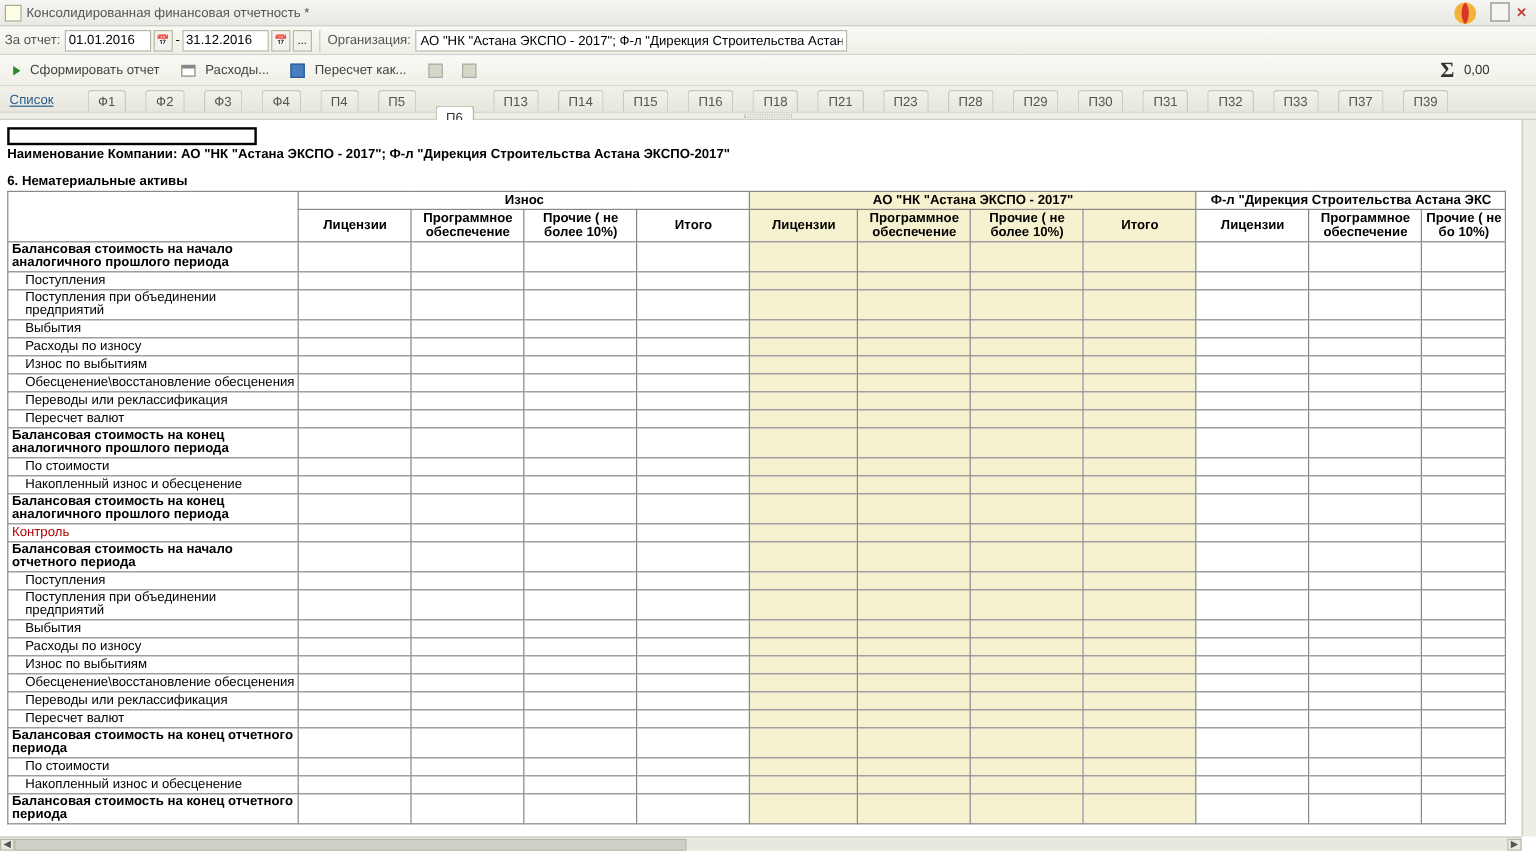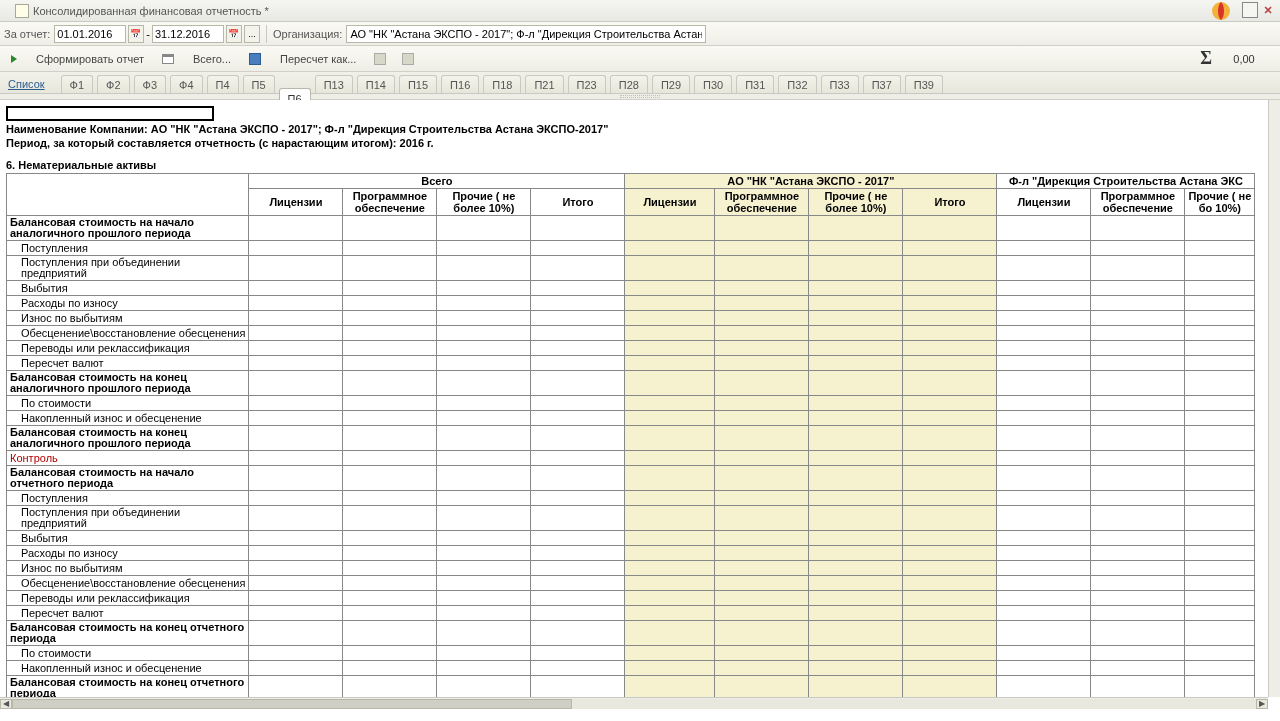--- a/index.html
+++ b/index.html
@@ -11,21 +11,21 @@
   height: 721px;
   overflow: hidden;
   position: relative;
 }
 .titlebar {
   height: 22px;
   background: linear-gradient(#f5f5f2, #e8e8e4);
   border-bottom: 1px solid #c9c9c3;
   display: flex;
   align-items: center;
-  padding: 0 15px;
+  padding: 0 4px;
   position: relative;
 }
 .titlebar .icon { width: 14px; height: 14px; margin-right: 4px; display:inline-block; border:1px solid #a8a898; background:#fefee8; }
 .titlebar .title { color:#555; font-size:11px; }
 .titlebar .close-x { position:absolute; right:4px; top:2px; width:16px; height:16px; color:#b44; font-weight:bold; display:flex; align-items:center; justify-content:center; cursor:pointer;}
 .titlebar .max-icon { position:absolute; right:22px; top:2px; width:16px; height:16px; border:1px solid #888; background:#f5f5f2; cursor:pointer;}
 .titlebar .logo { position:absolute; right:42px; top:0; width:34px; height:22px; display:flex; align-items:center; justify-content:center;}
 .titlebar .logo svg{width:20px;height:20px;}
 
 .toolbar {
@@ -48,34 +48,34 @@
 .toolbar input.org {
   height:18px; font-size:11px; border:1px solid #b8b8a8; padding:0 3px; background:#fff; flex:0 0 360px;
 }
 .toolbar2 {
   height: 26px;
   background: linear-gradient(#fafaf5, #efeee6);
   border-bottom: 1px solid #d0d0c8;
   display:flex; align-items:center; padding:0 4px; gap:2px;
 }
 .tbtn {
-  height:20px; border:1px solid transparent; background:transparent; padding:0 6px; display:inline-flex; align-items:center; gap:19px; font-size:11px; color:#444; cursor:pointer; border-radius:2px;
+  height:20px; border:1px solid transparent; background:transparent; padding:0 6px; display:inline-flex; align-items:center; gap:8px; font-size:11px; color:#444; cursor:pointer; border-radius:2px;
 }
 .tbtn .tri{width:0;height:0;border-top:4px solid transparent;border-bottom:4px solid transparent;border-left:6px solid #2a8a2a;}
 .tbtn .print{width:12px;height:10px;border:1px solid #888;border-top:3px solid #888; background:#fff;}
 .tbtn .disk{width:12px;height:12px;background:#4a7cc0;border:1px solid #2a5c90;}
 .sumbox{margin-left:auto;display:flex;align-items:center;gap:8px;padding-right:8px;}
 .sumbox .sigma{font-family:"Times New Roman",serif;font-size:18px;font-weight:bold;color:#333;}
-.sumbox .sumval{font-size:11px;color:#333;width:48px;text-align:center;}
+.sumbox .sumval{font-size:11px;color:#333;width:48px;text-align:left;}
 
 .tabbar {
   height: 22px;
   background: linear-gradient(#f1f1e9,#e7e7dd);
   border-bottom:1px solid #c9c9c3;
-  display:flex; align-items:flex-end; padding:0 4px; gap:4px;
+  display:flex; align-items:flex-end; padding:0 4px; gap:16px;
 }
 .tab {
   height:18px; padding:0 8px; font-size:11px; color:#555; display:flex; align-items:center;
   border:1px solid #c9c9c3; border-bottom:none; border-radius:3px 3px 0 0;
   background:linear-gradient(#f3f3ea,#e6e6da); cursor:pointer;
 }
 .tab.link{border:none;background:none;color:#2a5c90;text-decoration:underline;padding:0 4px;margin-right:8px;}
 .tab.active{background:#fff;color:#333;border-color:#b8b8a8;position:relative;top:16px;height:21px;}
 
 .splitter{height:6px;background:#efeee6;border-bottom:1px solid #d0d0c8;display:flex;align-items:center;justify-content:center;}
@@ -155,21 +155,21 @@
 </div>
 
 <div class="toolbar2">
   <button class="tbtn">
     <span class="tri"></span>
     <span>Сформировать отчет</span>
   </button>
   <span class="sep"></span>
   <button class="tbtn">
     <span class="print"></span>
-    <span>Всего...</span>
+    <span>Расходы...</span>
   </button>
   <span class="sep"></span>
   <button class="tbtn">
     <span class="disk"></span>
     <span>Пересчет как...</span>
   </button>
   <span class="sep"></span>
   <button class="tbtn">
       <span style="width:12px;height:12px;background:#d8d8c8;border:1px solid #aaa;"></span>
     </button>
@@ -211,44 +211,41 @@
 <div class="splitter">
     <span class="grip"></span>
   </div>
 
 <div class="doc-area">
   <div class="doc-content">
     <div class="black-box"></div>
     <div class="line">
       <b>Наименование Компании: </b><b>АО "НК "Астана ЭКСПО - 2017"; Ф-л "Дирекция Строительства Астана ЭКСПО-2017"</b>
     </div>
-    <div class="line">
-      <b>Период, за который составляется отчетность (с нарастающим итогом): </b><b>2016 г.</b>
-    </div>
     <div class="section-title">6. Нематериальные активы</div>
 
     <table class="grid" id="grid">
       <colgroup>
         <col class="c-row">
           <col class="c-std">
           <col class="c-std">
           <col class="c-std">
           <col class="c-std">
         <col class="c-lic2">
           <col class="c-std">
           <col class="c-std">
           <col class="c-std">
         <col class="c-std">
           <col class="c-std">
           <col class="c-part">
       </colgroup>
       <thead>
         <tr>
           <th rowspan="2"></th>
-          <th colspan="4">Всего</th>
+          <th colspan="4">Износ</th>
           <th colspan="4" class="org2">АО "НК "Астана ЭКСПО - 2017"</th>
           <th colspan="3">Ф-л "Дирекция Строительства Астана ЭКС</th>
         </tr>
         <tr>
           <th>Лицензии</th>
           <th style="white-space:normal;">Программное обеспечение</th>
           <th style="white-space:normal;">Прочие ( не более 10%)</th>
           <th>Итого</th>
           <th class="org2">Лицензии</th>
           <th class="org2" style="white-space:normal;">Программное обеспечение</th>

